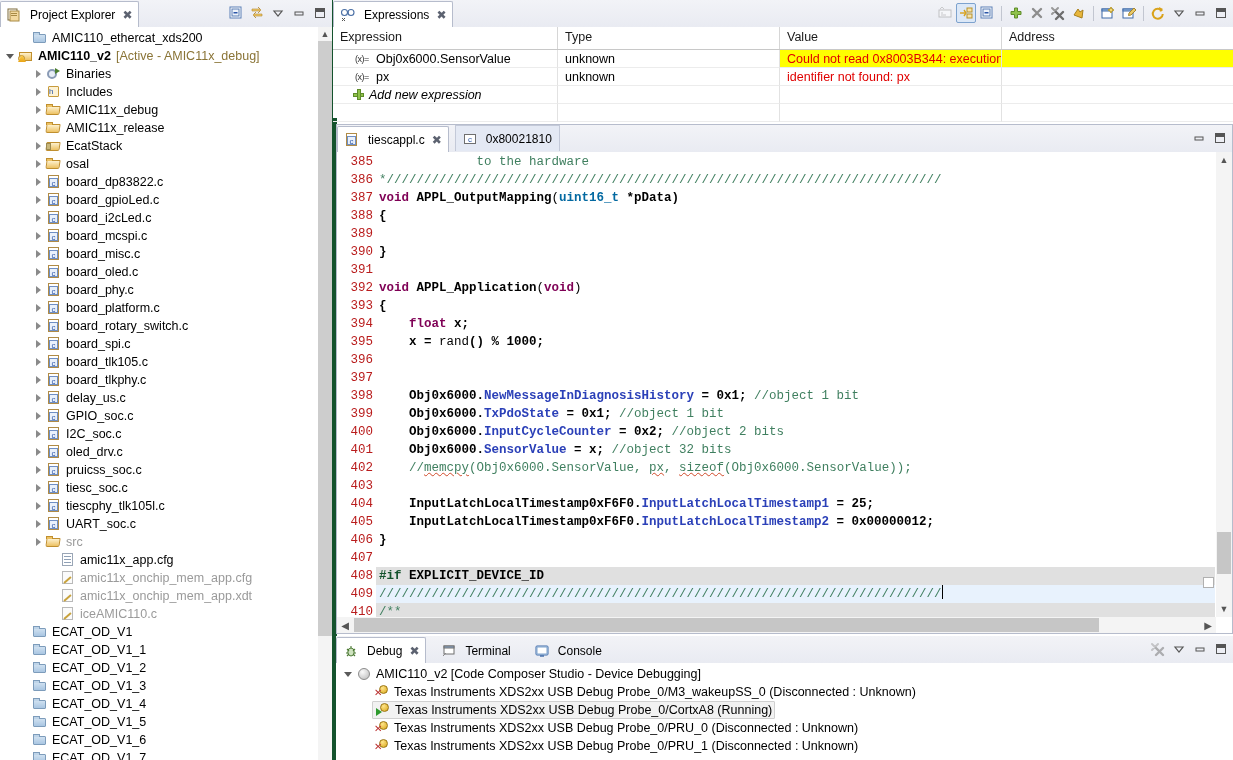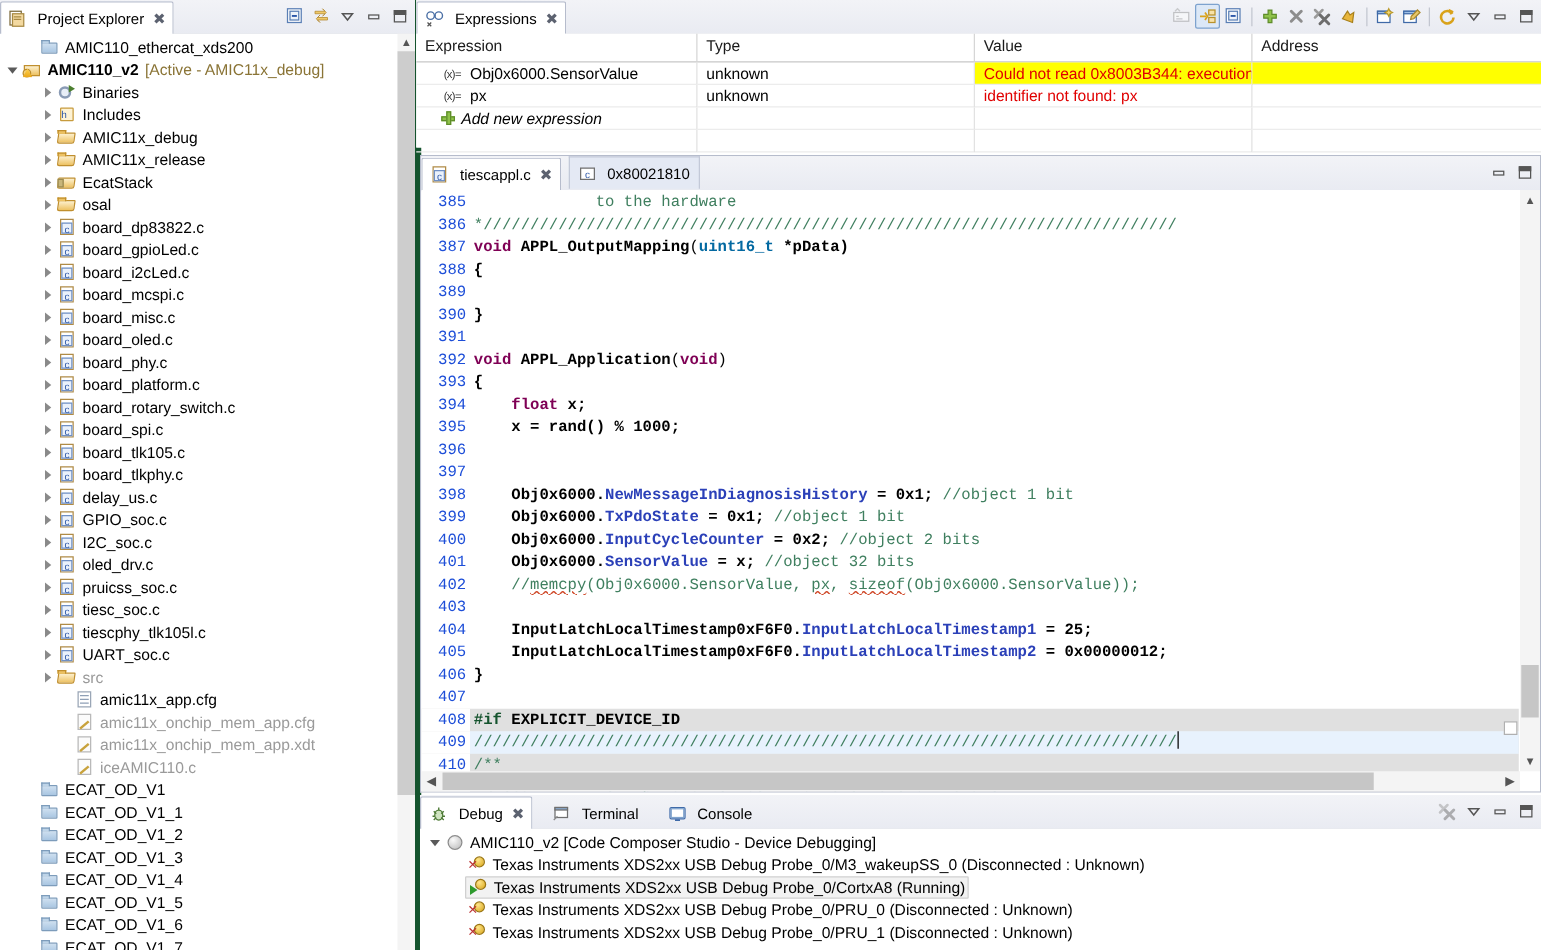--- a/index.html
+++ b/index.html
@@ -214,21 +214,21 @@
     background:#fff;border:1px solid #b6bccc;box-sizing:border-box;}
   #editor .tabbar{background:linear-gradient(to bottom,#f2f3f7,#e9ebf2);}
   .codearea{
     position:absolute;top:27px;left:0;right:0;bottom:0;background:#fff;overflow:hidden;
     font-family:"Liberation Mono", monospace;font-size:12.5px;
   }
   .codelines{position:absolute;left:0;top:1px;right:17px;bottom:0;}
   .cline{height:18px;line-height:18px;white-space:pre;display:flex;}
   .lnum{
     width:39px;flex:none;text-align:right;padding-right:3px;box-sizing:border-box;
-    color:#1d4ed8;font-family:"Liberation Mono",monospace;font-size:12.5px;
+    color:#b91c1c;font-family:"Liberation Mono",monospace;font-size:12.5px;
   }
   .ctext{flex:1;padding-left:3px;position:relative;}
   .cline.graybg{background:#e0e0e0;}
   .cline.graybg .lnum{background:#fff;}
   .cline.curline .ctext{background:#e8f2fd;}
   .kw{color:#7f0055;font-weight:bold;}
   .kw2{color:#0369a1;}
   .cm{color:#3f7f5f;}
   .fld{color:#2b40b8;}
   .pp{color:#14532d;font-weight:bold;}
@@ -723,21 +723,21 @@
           <div class="cline"><span class="lnum">385</span><span class="ctext"><span class="">             </span><span class="cm">to the hardware</span></span></div>
           <div class="cline"><span class="lnum">386</span><span class="ctext"><span class="cm">*//////////////////////////////////////////////////////////////////////////</span></span></div>
           <div class="cline"><span class="lnum">387</span><span class="ctext"><span class="kw" style="font-weight: bold;">void</span><span class=""> </span><span class="" style="font-weight: bold;">APPL_OutputMapping</span><span class="">(</span><span class="kw2" style="font-weight: bold;">uint16_t</span><span class="" style="font-weight: bold;"> *pData)</span></span></div>
           <div class="cline"><span class="lnum">388</span><span class="ctext"><span class="" style="font-weight: bold;">{</span></span></div>
           <div class="cline"><span class="lnum">389</span><span class="ctext"></span></div>
           <div class="cline"><span class="lnum">390</span><span class="ctext"><span class="" style="font-weight: bold;">}</span></span></div>
           <div class="cline"><span class="lnum">391</span><span class="ctext"></span></div>
           <div class="cline"><span class="lnum">392</span><span class="ctext"><span class="kw" style="font-weight: bold;">void</span><span class=""> </span><span class="" style="font-weight: bold;">APPL_Application</span><span class="">(</span><span class="kw" style="font-weight: bold;">void</span><span class="">)</span></span></div>
           <div class="cline"><span class="lnum">393</span><span class="ctext"><span class="" style="font-weight: bold;">{</span></span></div>
           <div class="cline"><span class="lnum">394</span><span class="ctext"><span class="">    </span><span class="kw" style="font-weight: bold;">float</span><span class="" style="font-weight: bold;"> x;</span></span></div>
-          <div class="cline"><span class="lnum">395</span><span class="ctext"><span class="" style="font-weight: bold;">    x = </span><span class="" style="font-weight: bold;">rand</span><span class="" style="font-weight: bold;">() % 1000;</span></span></div>
+          <div class="cline"><span class="lnum">395</span><span class="ctext"><span class="" style="font-weight: bold;">    x = </span><span class="" style="font-weight: normal;">rand</span><span class="" style="font-weight: bold;">() % 1000;</span></span></div>
           <div class="cline"><span class="lnum">396</span><span class="ctext"></span></div>
           <div class="cline"><span class="lnum">397</span><span class="ctext"></span></div>
           <div class="cline"><span class="lnum">398</span><span class="ctext"><span class="" style="font-weight: bold;">    Obj0x6000.</span><span class="fld" style="font-weight: bold;">NewMessageInDiagnosisHistory</span><span class="" style="font-weight: bold;"> = 0x1; </span><span class="cm">//object 1 bit</span></span></div>
           <div class="cline"><span class="lnum">399</span><span class="ctext"><span class="" style="font-weight: bold;">    Obj0x6000.</span><span class="fld" style="font-weight: bold;">TxPdoState</span><span class="" style="font-weight: bold;"> = 0x1; </span><span class="cm">//object 1 bit</span></span></div>
           <div class="cline"><span class="lnum">400</span><span class="ctext"><span class="" style="font-weight: bold;">    Obj0x6000.</span><span class="fld" style="font-weight: bold;">InputCycleCounter</span><span class="" style="font-weight: bold;"> = 0x2; </span><span class="cm">//object 2 bits</span></span></div>
           <div class="cline"><span class="lnum">401</span><span class="ctext"><span class="" style="font-weight: bold;">    Obj0x6000.</span><span class="fld" style="font-weight: bold;">SensorValue</span><span class="" style="font-weight: bold;"> = x; </span><span class="cm">//object 32 bits</span></span></div>
           <div class="cline"><span class="lnum">402</span><span class="ctext"><span class="cm">    //</span><span class="cm squig">memcpy</span><span class="cm">(Obj0x6000.SensorValue, </span><span class="cm squig">px</span><span class="cm">, </span><span class="cm squig">sizeof</span><span class="cm">(Obj0x6000.SensorValue));</span></span></div>
           <div class="cline"><span class="lnum">403</span><span class="ctext"></span></div>
           <div class="cline"><span class="lnum">404</span><span class="ctext"><span class="" style="font-weight: bold;">    InputLatchLocalTimestamp0xF6F0.</span><span class="fld" style="font-weight: bold;">InputLatchLocalTimestamp1</span><span class="" style="font-weight: bold;"> = 25;</span></span></div>
           <div class="cline"><span class="lnum">405</span><span class="ctext"><span class="" style="font-weight: bold;">    InputLatchLocalTimestamp0xF6F0.</span><span class="fld" style="font-weight: bold;">InputLatchLocalTimestamp2</span><span class="" style="font-weight: bold;"> = 0x00000012;</span></span></div>

